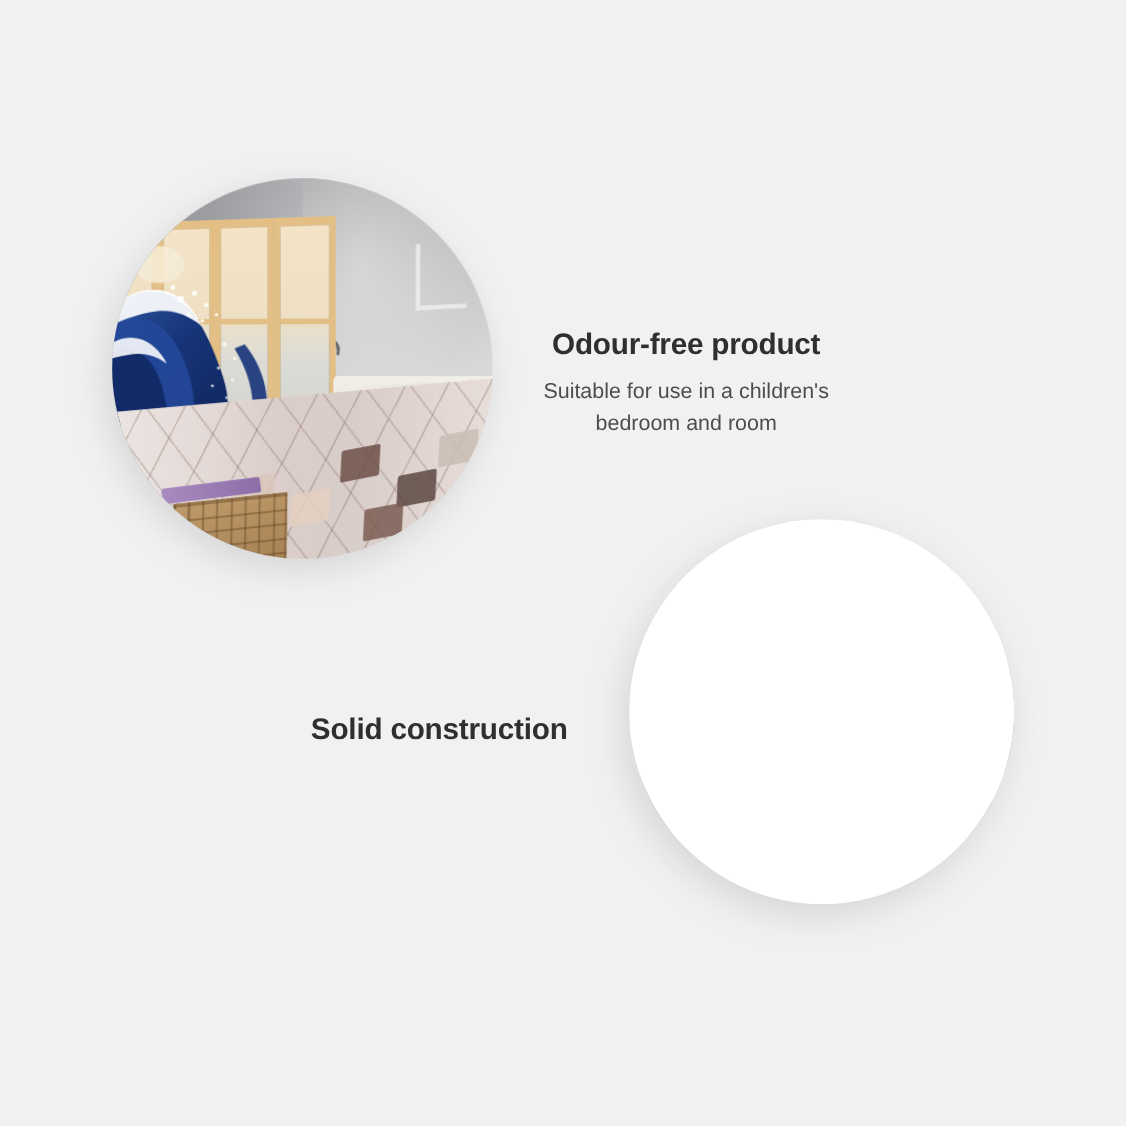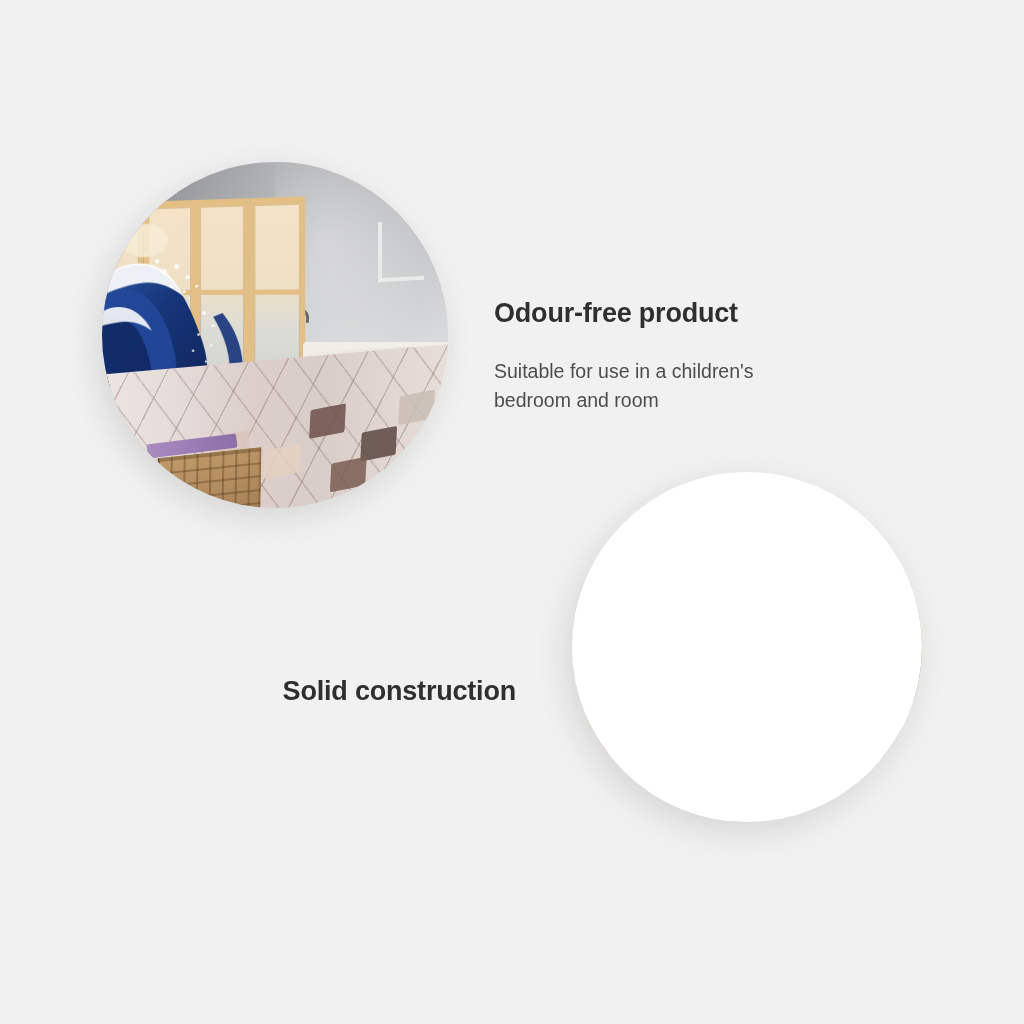--- a/index.html
+++ b/index.html
@@ -159,25 +159,25 @@
     font-weight:bold;
     font-size:27px;
     line-height:1.18;
     letter-spacing:-0.2px;
     white-space:nowrap;
   }
   .feature .subtitle {
     color:#4d4d4d;
     font-size:19.5px;
     line-height:1.48;
-    margin-top:27px;
+    margin-top:12px;
     white-space:pre-line;
   }
-  #feature-odour { left:494px; top:298px; text-align:left; }
-  #feature-solid  { right:508px; top:676px; text-align:left; }
+  #feature-odour { left:494px; top:298px; text-align:center; }
+  #feature-solid  { right:508px; top:648px; text-align:left; }
 </style>
 </head>
 <body style="background: rgb(241, 241, 241);">
 
 <div class="stage">
 
   <div class="medallion" id="medallion-bedroom">
     <div class="photo">
       <div class="bed-room-bg"></div>
       <div class="wall-right"></div>

